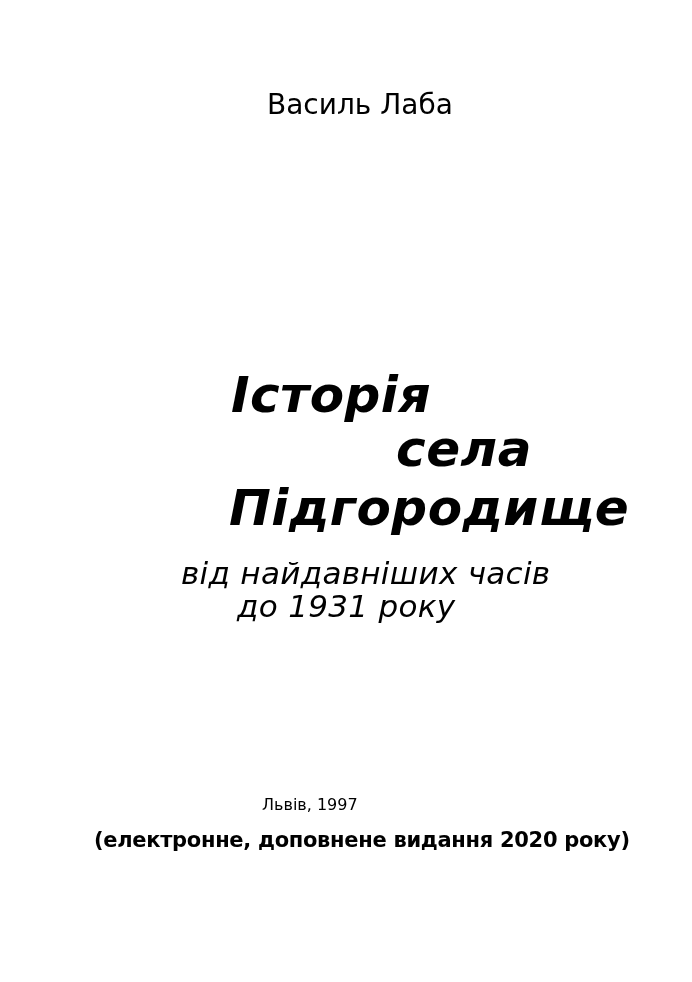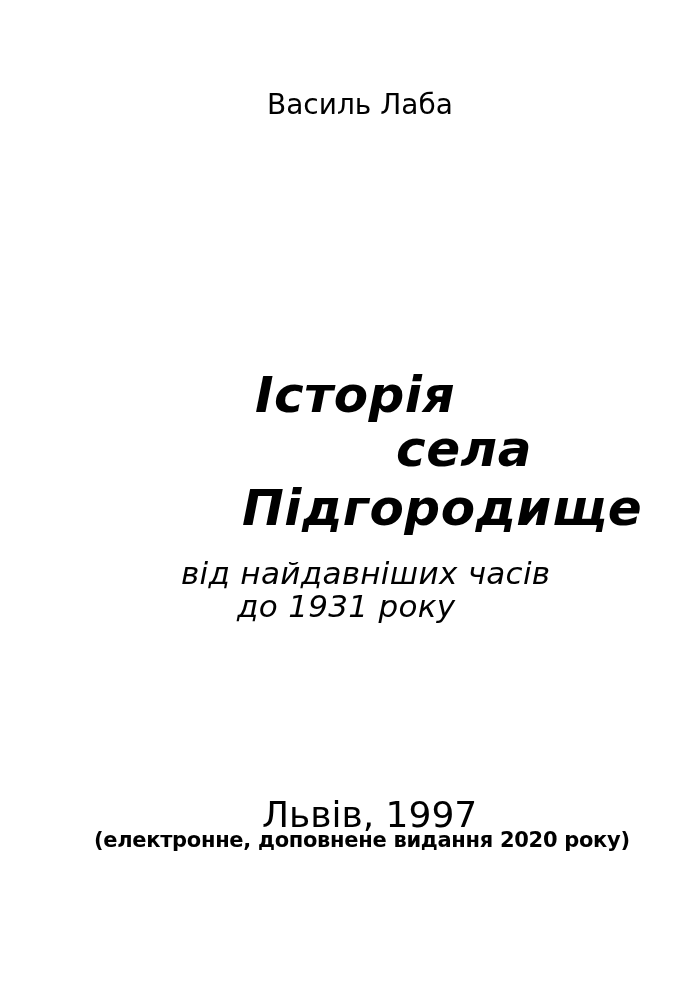--- a/index.html
+++ b/index.html
@@ -26,34 +26,34 @@
     left: 267px;
     top: 91px;
     font-size: 28px;
   }
   .title-line {
     font-size: 50px;
     font-weight: bold;
     font-style: italic;
     letter-spacing: 0.5px;
   }
-  .title-line-1 { left: 231px; top: 370px; margin-left: 24px; }
+  .title-line-1 { left: 231px; top: 370px; }
   .title-line-2 { left: 396px; top: 424px; }
-  .title-line-3 { left: 229px; top: 483px; margin-left: 13px; }
+  .title-line-3 { left: 229px; top: 483px; }
   .subtitle-line {
     font-size: 31px;
     font-style: italic;
     letter-spacing: 0.3px;
   }
   .subtitle-line-1 { left: 181px; top: 558px; }
   .subtitle-line-2 { left: 237px; top: 591px; }
   .imprint {
     left: 262px;
     top: 797px;
-    font-size: 36px;
+    font-size: 16px;
   }
   .edition-note {
     left: 94px;
     top: 830px;
     font-size: 21px;
     font-weight: bold;
     letter-spacing: -0.3px;
   }
 </style>
 </head>

